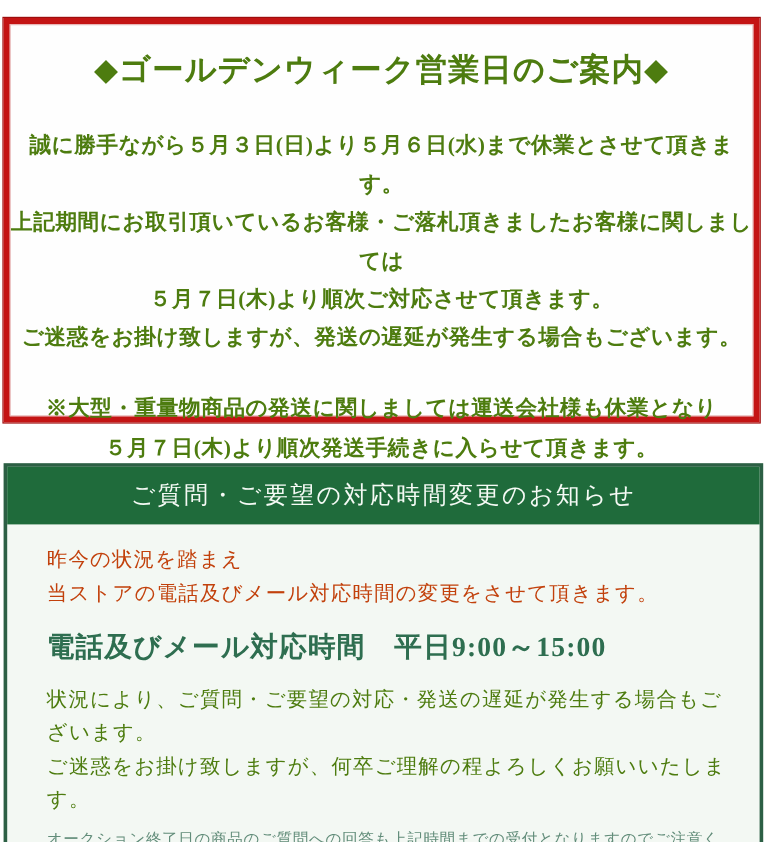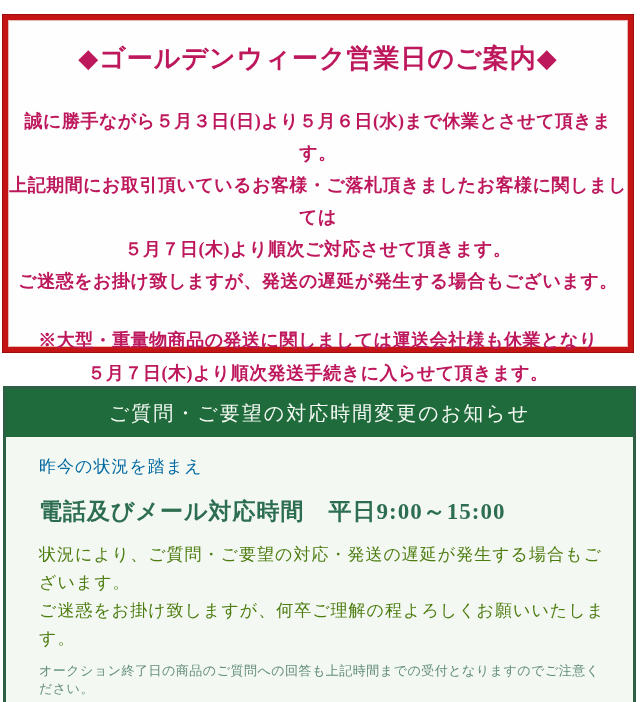--- a/index.html
+++ b/index.html
@@ -12,21 +12,21 @@
 
   
   .gw-box {
     width: 630px;
     height: 337px;
     margin: 15px 0 0 3px;
     border: 5px solid #c41414;
     box-shadow: inset 0 0 0 1px #e8b7b7, 0 0 0 1px #9e0d0d;
     background: #fefefe;
     text-align: center;
-    color: #be185d;
+    color: #4d7c0f;
   }
   .gw-title {
     margin-top: 24px;
     font-size: 26px;
     font-weight: bold;
     letter-spacing: 1px;
     line-height: 30px;
   }
   .gw-lines {
     margin-top: 31px;
@@ -61,21 +61,21 @@
     font-size: 20px;
     font-weight: 500;
     letter-spacing: 2px;
   }
   .hours-body {
     padding: 16px 20px 0 33px;
   }
   .intro-line {
     font-size: 17px;
     line-height: 28px;
-    color: #0369a1;
+    color: #c2410c;
     letter-spacing: 1px;
   }
   .hours-line {
     margin: 15px 0 14px 0;
     font-size: 23px;
     font-weight: bold;
     color: #2e6e50;
     letter-spacing: 1px;
   }
   .body-line {
@@ -105,18 +105,19 @@
   <div class="gw-note">
     <p class="gw-line">※大型・重量物商品の発送に関しましては運送会社様も休業となり</p>
     <p class="gw-line">５月７日(木)より順次発送手続きに入らせて頂きます。</p>
   </div>
 </div>
 
 <div class="hours-box">
   <div class="hours-header">ご質問・ご要望の対応時間変更のお知らせ</div>
   <div class="hours-body">
     <p class="intro-line">昨今の状況を踏まえ</p>
+    <p class="intro-line">当ストアの電話及びメール対応時間の変更をさせて頂きます。</p>
     <p class="hours-line">電話及びメール対応時間　平日9:00～15:00</p>
     <p class="body-line">状況により、ご質問・ご要望の対応・発送の遅延が発生する場合もございます。</p>
     <p class="body-line">ご迷惑をお掛け致しますが、何卒ご理解の程よろしくお願いいたします。</p>
     <p class="footnote">オークション終了日の商品のご質問への回答も上記時間までの受付となりますのでご注意ください。</p>
   </div>
 </div>
 
 </body></html>

